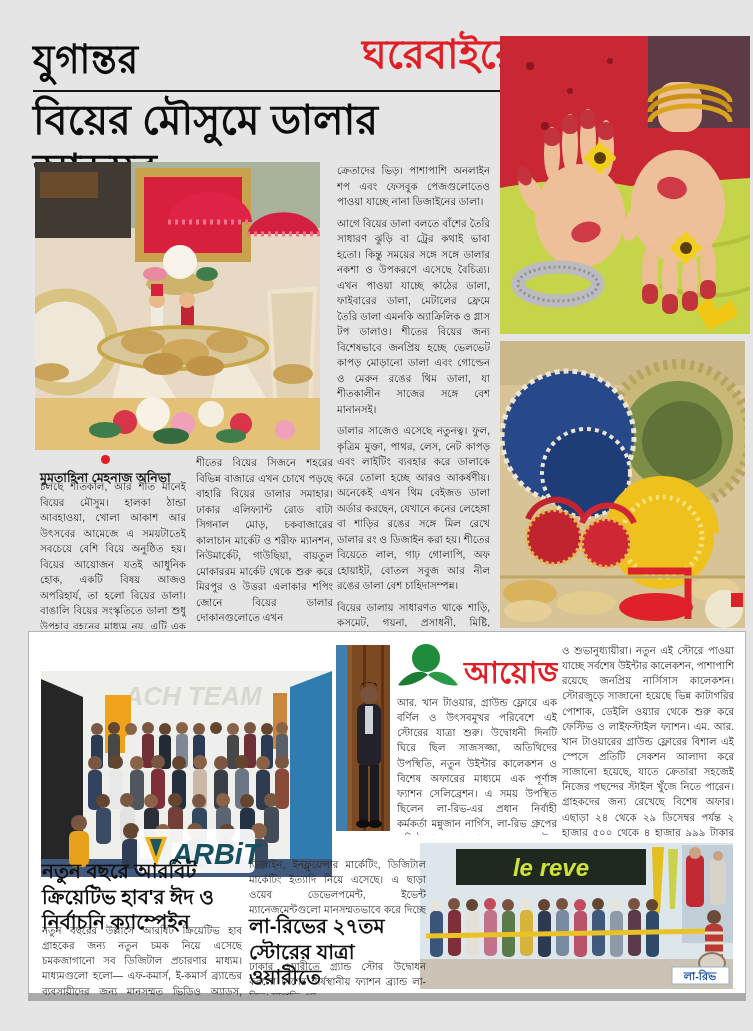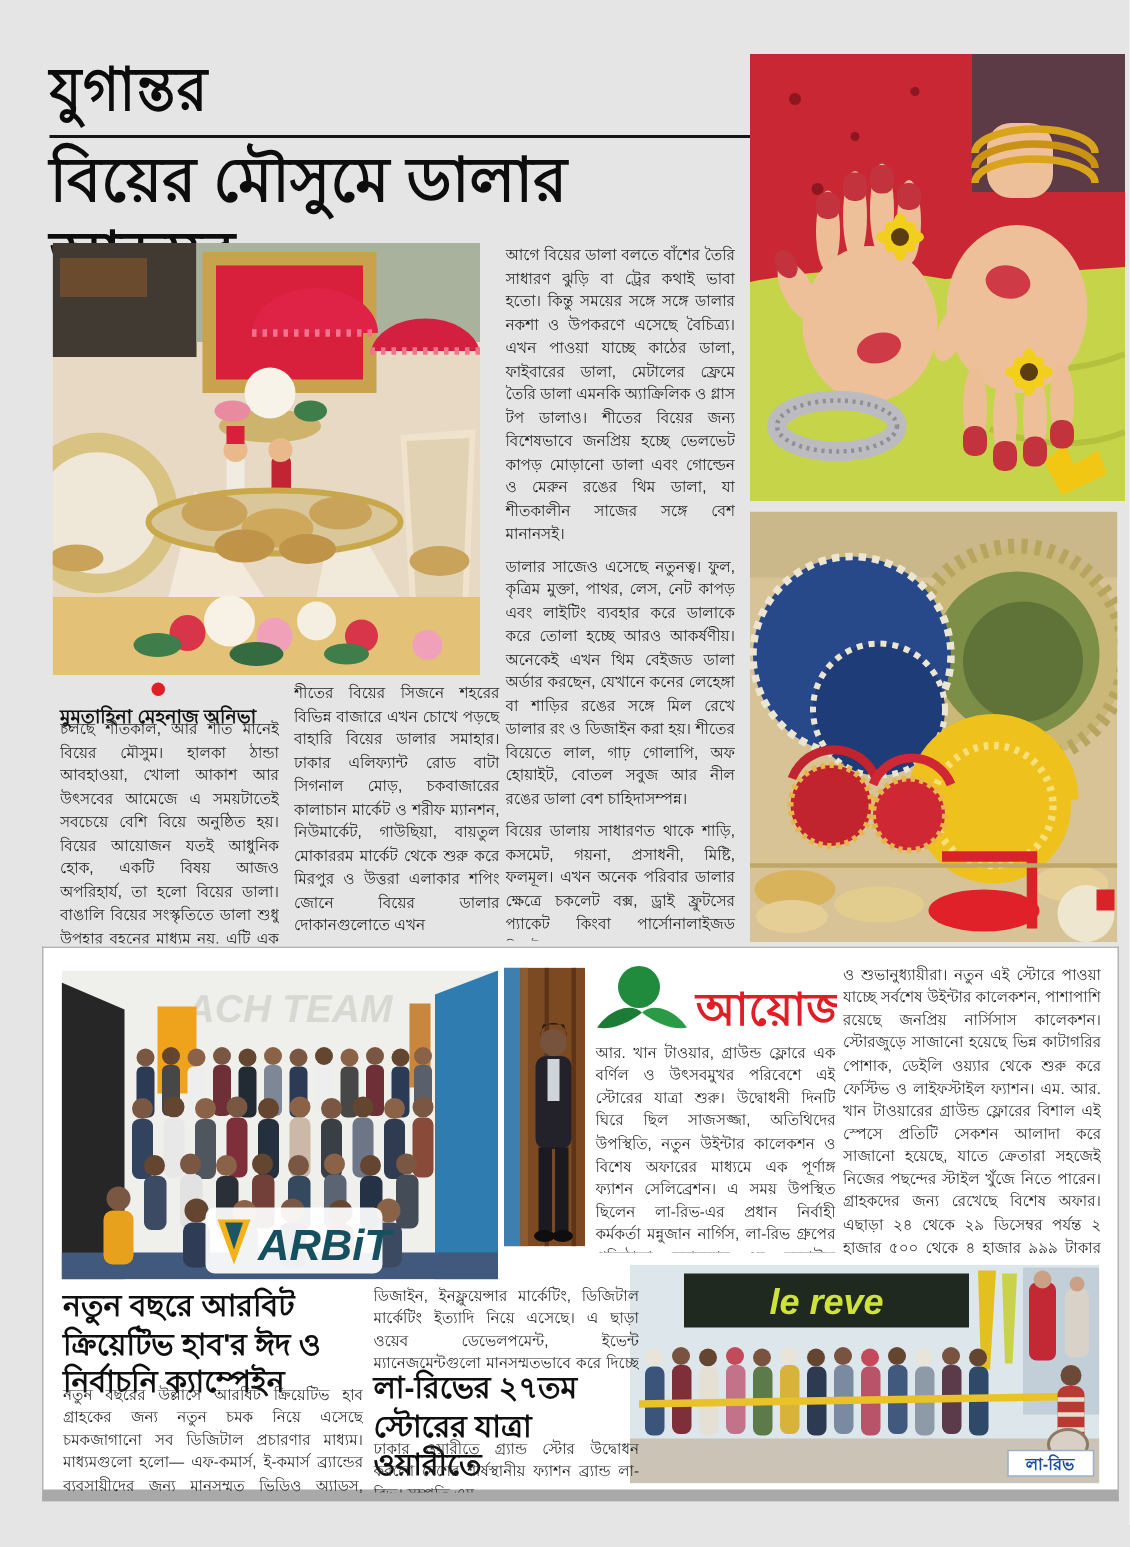--- a/index.html
+++ b/index.html
@@ -39,20 +39,24 @@
   #lareve-midcol{left:397px;top:695px;width:160px;height:140px;}
   #lareve-rightcol{left:562px;top:643px;width:172px;height:197px;}
   .ayojon{position:absolute;left:396px;top:643px;width:162px;height:50px;}
 </style>
 </head>
 <body>
 
 <div class="page">
 
   <div class="masthead">যুগান্তর</div>
+  <div class="section-block">
+    <span class="section-title">ঘরেবাইরে</span>
+    <span class="section-page">। ৩</span>
+  </div>
   <div class="header-rule"></div>
 
   <div class="headline">বিয়ের মৌসুমে ডালার আড়ম্বর</div>
 
   <div class="photo" style="left:35px;top:162px;width:285px;height:288px;">
     <svg width="285" height="288" viewBox="0 0 285 288">
       <rect width="285" height="288" fill="#e7d9c3"></rect>
       <rect width="96" height="76" fill="#403a32"></rect>
       <rect x="5" y="10" width="58" height="26" fill="#6b4b2e"></rect>
       <rect x="96" y="0" width="189" height="66" fill="#a8b29c"></rect>
@@ -195,29 +199,30 @@
 
   <div class="byline">
     <span class="byline-dot"></span>
     <span>মুমতাহিনা মেহনাজ অনিভা</span>
   </div>
   <div class="col" id="col-a">চলছে শীতকাল, আর শীত মানেই বিয়ের মৌসুম। হালকা ঠান্ডা আবহাওয়া, খোলা আকাশ আর উৎসবের আমেজে এ সময়টাতেই সবচেয়ে বেশি বিয়ে অনুষ্ঠিত হয়। বিয়ের আয়োজন যতই আধুনিক হোক, একটি বিষয় আজও অপরিহার্য, তা হলো বিয়ের ডালা। বাঙালি বিয়ের সংস্কৃতিতে ডালা শুধু উপহার বহনের মাধ্যম নয়, এটি এক ধরনের আবেশ, ঐতিহ্য আর সৌন্দর্যের প্রতীক। কনের বাড়ির ডালা-কুলা বেশি সুন্দর নাকি বরের বাড়ির, এ নিয়ে চলে খুনসুটি আর প্রতিযোগিতা।</div>
   <div class="col" id="col-b">
     <p>শীতের বিয়ের সিজনে শহরের বিভিন্ন বাজারে এখন চোখে পড়ছে বাহারি বিয়ের ডালার সমাহার। ঢাকার এলিফ্যান্ট রোড বাটা সিগনাল মোড়, চকবাজারের কালাচান মার্কেট ও শরীফ ম্যানশন, নিউমার্কেট, গাউছিয়া, বায়তুল মোকাররম মার্কেট থেকে শুরু করে মিরপুর ও উত্তরা এলাকার শপিং জোনে বিয়ের ডালার দোকানগুলোতে এখন</p>
   </div>
   <div class="col" id="col-c">
+    <p>ক্রেতাদের ভিড়। পাশাপাশি অনলাইন শপ এবং ফেসবুক পেজগুলোতেও পাওয়া যাচ্ছে নানা ডিজাইনের ডালা।</p>
     <p>আগে বিয়ের ডালা বলতে বাঁশের তৈরি সাধারণ ঝুড়ি বা ট্রের কথাই ভাবা হতো। কিন্তু সময়ের সঙ্গে সঙ্গে ডালার নকশা ও উপকরণে এসেছে বৈচিত্র্য। এখন পাওয়া যাচ্ছে কাঠের ডালা, ফাইবারের ডালা, মেটালের ফ্রেমে তৈরি ডালা এমনকি অ্যাক্রিলিক ও গ্লাস টপ ডালাও। শীতের বিয়ের জন্য বিশেষভাবে জনপ্রিয় হচ্ছে ভেলভেট কাপড় মোড়ানো ডালা এবং গোল্ডেন ও মেরুন রঙের থিম ডালা, যা শীতকালীন সাজের সঙ্গে বেশ মানানসই।</p>
     <p>ডালার সাজেও এসেছে নতুনত্ব। ফুল, কৃত্রিম মুক্তা, পাথর, লেস, নেট কাপড় এবং লাইটিং ব্যবহার করে ডালাকে করে তোলা হচ্ছে আরও আকর্ষণীয়। অনেকেই এখন থিম বেইজড ডালা অর্ডার করছেন, যেখানে কনের লেহেঙ্গা বা শাড়ির রঙের সঙ্গে মিল রেখে ডালার রং ও ডিজাইন করা হয়। শীতের বিয়েতে লাল, গাঢ় গোলাপি, অফ হোয়াইট, বোতল সবুজ আর নীল রঙের ডালা বেশ চাহিদাসম্পন্ন।</p>
     <p>বিয়ের ডালায় সাধারণত থাকে শাড়ি, কসমেট, গয়না, প্রসাধনী, মিষ্টি, ফলমূল। এখন অনেক পরিবার ডালার ক্ষেত্রে চকলেট বক্স, ড্রাই ফ্রুটসের প্যাকেট কিংবা পার্সোনালাইজড গিফটও যুক্ত করছে, যা ডালাকে আরও আধুনিক করে তুলছে। সাধারণ বিয়ের ডালা পাওয়া যাচ্ছে ৫০০ থেকে ৮০০ টাকার মধ্যে, আর ডিজাইন ও উপকরণ অনুযায়ী দাম উঠছে ৩০০০ থেকে ৫০০০ টাকা পর্যন্ত। কাস্টমাইজড ডালার ক্ষেত্রে খরচ আরও বেশি হতে পারে। আকার যত বড় হয়, ডালার দাম তত বেশি।</p>
 
   </div>
 
   <div class="bottom-box"></div>
 
-  <div class="photo" style="left:41px;top:647px;width:344px;height:206px;">
+  <div class="photo" style="left:41px;top:671px;width:344px;height:206px;">
     <svg width="291" height="206" viewBox="0 0 291 206">
       <rect width="291" height="206" fill="#efefec"></rect>
       <text x="152" y="34" text-anchor="middle" font-size="26" font-weight="bold" font-style="italic" fill="#d8d8d3">ACH TEAM</text>
       <polygon points="0,8 42,26 42,206 0,206" fill="#262626"></polygon>
       <polygon points="291,0 249,16 249,206 291,206" fill="#2e7cb0"></polygon>
       <rect x="64" y="24" width="26" height="58" fill="#efa31d"></rect>
       <rect x="232" y="22" width="14" height="56" fill="#c8873c"></rect>
       <rect y="188" width="291" height="18" fill="#41597c"></rect>
 
       <g>

